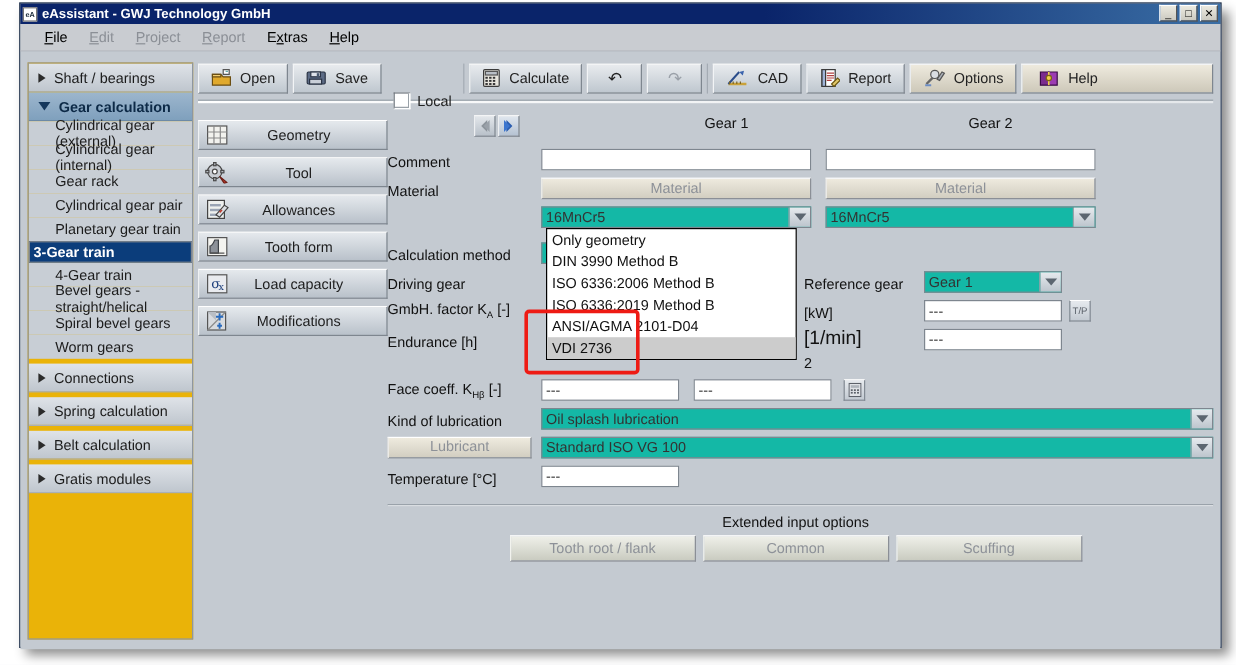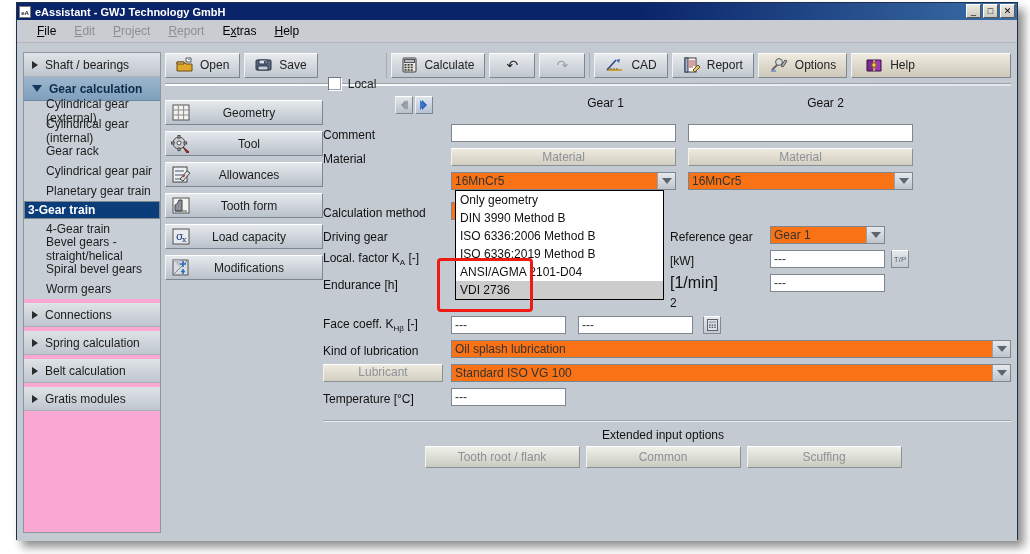--- a/index.html
+++ b/index.html
@@ -26,21 +26,21 @@
   .menubar{height:22px;background:#c9ccd1;display:flex;align-items:center;
            padding-left:20px;gap:18px;border-bottom:1px solid #b3b7bd;}
   .menubar .mi{font-size:12px;color:#000;}
   .menubar .mi.dis{color:#8b8f96;}
   .menubar .mi u{text-decoration:underline;}
 
   
   .split{display:flex;height:497px;background:#c4cad1;padding-top:1px;}
 
   
-  .sidebar{width:190px;margin:8px 0 8px 6px;background:#f9a8d4;border:1px solid #8e96a0;
+  .sidebar{width:190px;margin:8px 0 8px 6px;background:#eab308;border:1px solid #8e96a0;
            box-sizing:border-box;overflow:hidden;}
   .grp{height:24px;display:flex;align-items:center;gap:7px;padding-left:8px;
        background:linear-gradient(#dfe3e8,#bfc6ce);border-bottom:1px solid #a9b0b8;
        font-size:12px;color:#1b1b1b;box-sizing:border-box;}
   .grp.open{background:linear-gradient(#9db6cd,#7fa0bd);color:#0d2a47;font-weight:bold;
             border-bottom:1px solid #6c8aa6;}
   .tri{width:0;height:0;border-left:6px solid #2b2b2b;border-top:4px solid transparent;
        border-bottom:4px solid transparent;}
   .tri.down{border-left:5px solid transparent;border-right:5px solid transparent;
             border-top:7px solid #14375c;border-bottom:0;}
@@ -87,21 +87,21 @@
   .c2{left:390px;width:225px;text-align:center;}
 
   .frow{height:24px;display:flex;align-items:flex-end;position:relative;}
   .lab{width:128px;font-size:12px;color:#111;line-height:1.1;}
   .lab sub{font-size:8px;}
   .inp{height:18px;background:#fff;border:1px solid #7e868f;box-sizing:border-box;
        font-size:12px;color:#333;padding:1px 3px;display:flex;align-items:center;}
   .btnfield{height:18px;background:linear-gradient(#eeeade,#d2cec1);border:1px solid #8b8f96;
        border-top-color:#fff;border-left-color:#f4f2ec;box-sizing:border-box;
        display:flex;align-items:center;justify-content:center;font-size:12px;color:#8d9198;}
-  .sel{height:18px;background:#f97316;border:1px solid #7e868f;box-sizing:border-box;
+  .sel{height:18px;background:#14b8a6;border:1px solid #7e868f;box-sizing:border-box;
        display:flex;align-items:center;font-size:12px;color:#333;padding-left:3px;position:relative;}
   .sel .arw{position:absolute;right:0;top:0;width:17px;height:16px;
        background:linear-gradient(#e6eaee,#bdc5cd);border-left:1px solid #9aa1a9;
        display:flex;align-items:center;justify-content:center;}
   .caret{width:0;height:0;border-left:5px solid transparent;border-right:5px solid transparent;
        border-top:6px solid #5c6670;}
   .caret.dark{border-top-color:#000;}
   .w230{width:207px;}.w225{width:225px;}
   .wfull{width:560px;}
 
@@ -443,21 +443,21 @@
             <div class="sel" style="width:115px;">
               <span>Gear 1</span>
               <span class="arw">
                   <span class="caret"></span>
                 </span>
             </div>
           </div>
 
           <div class="frow">
             <div class="lab">
-              <span>Local. factor K</span><sub>A</sub><span> [-]</span>
+              <span>GmbH. factor K</span><sub>A</sub><span> [-]</span>
             </div>
             <div style="width:219px"></div>
             <div style="width:100px;font-size:12px;color:#111;">[kW]</div>
             <div class="inp" style="width:115px;">---</div>
             <div style="width:6px"></div>
             <div class="smallbtn">
               <span style="font-size:8px;">T/P</span>
             </div>
           </div>
 

